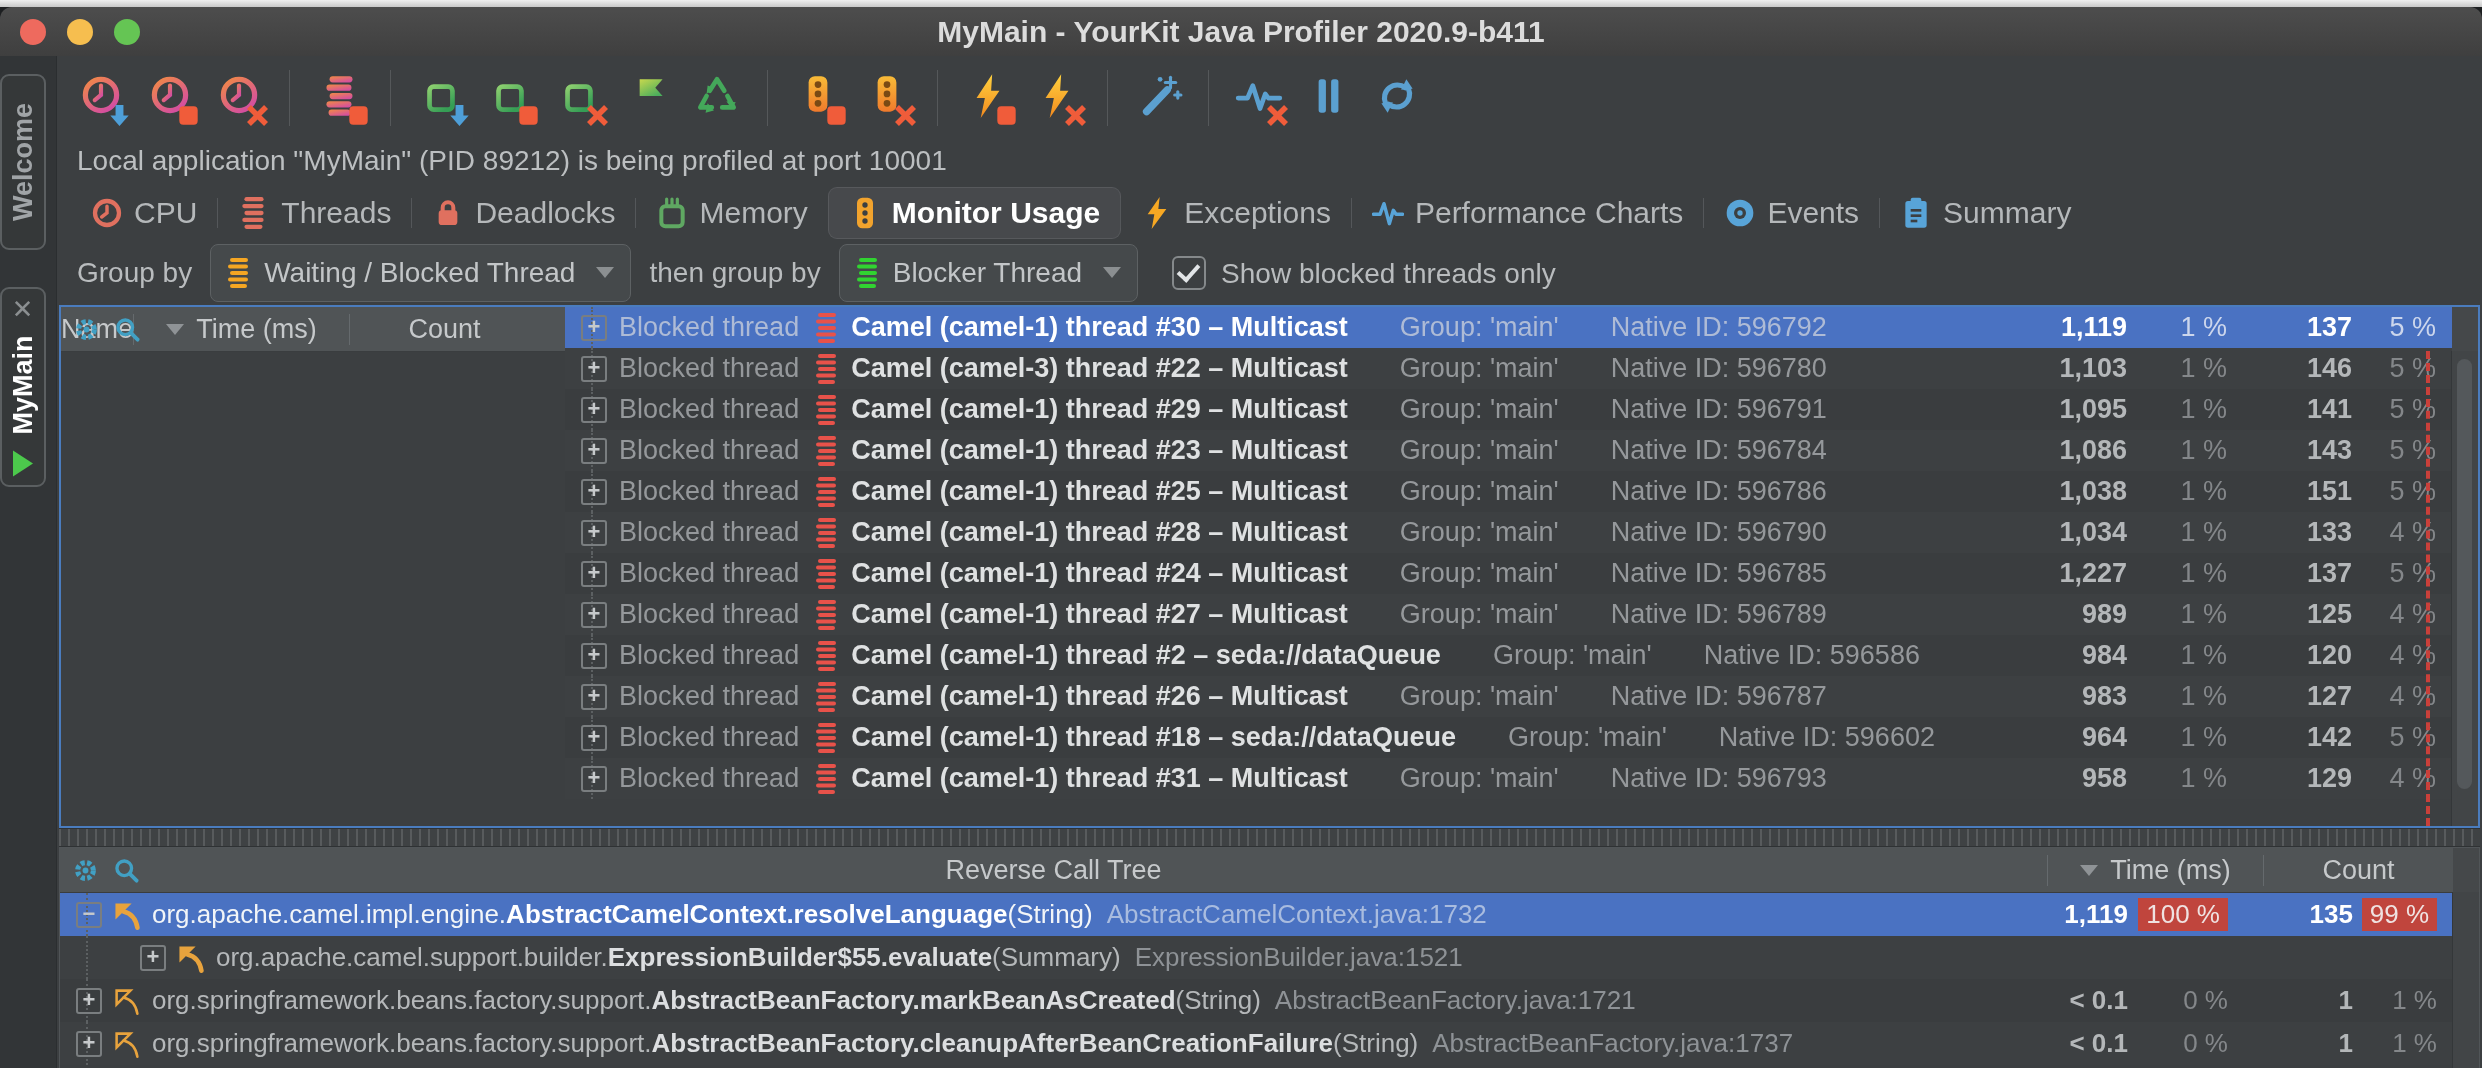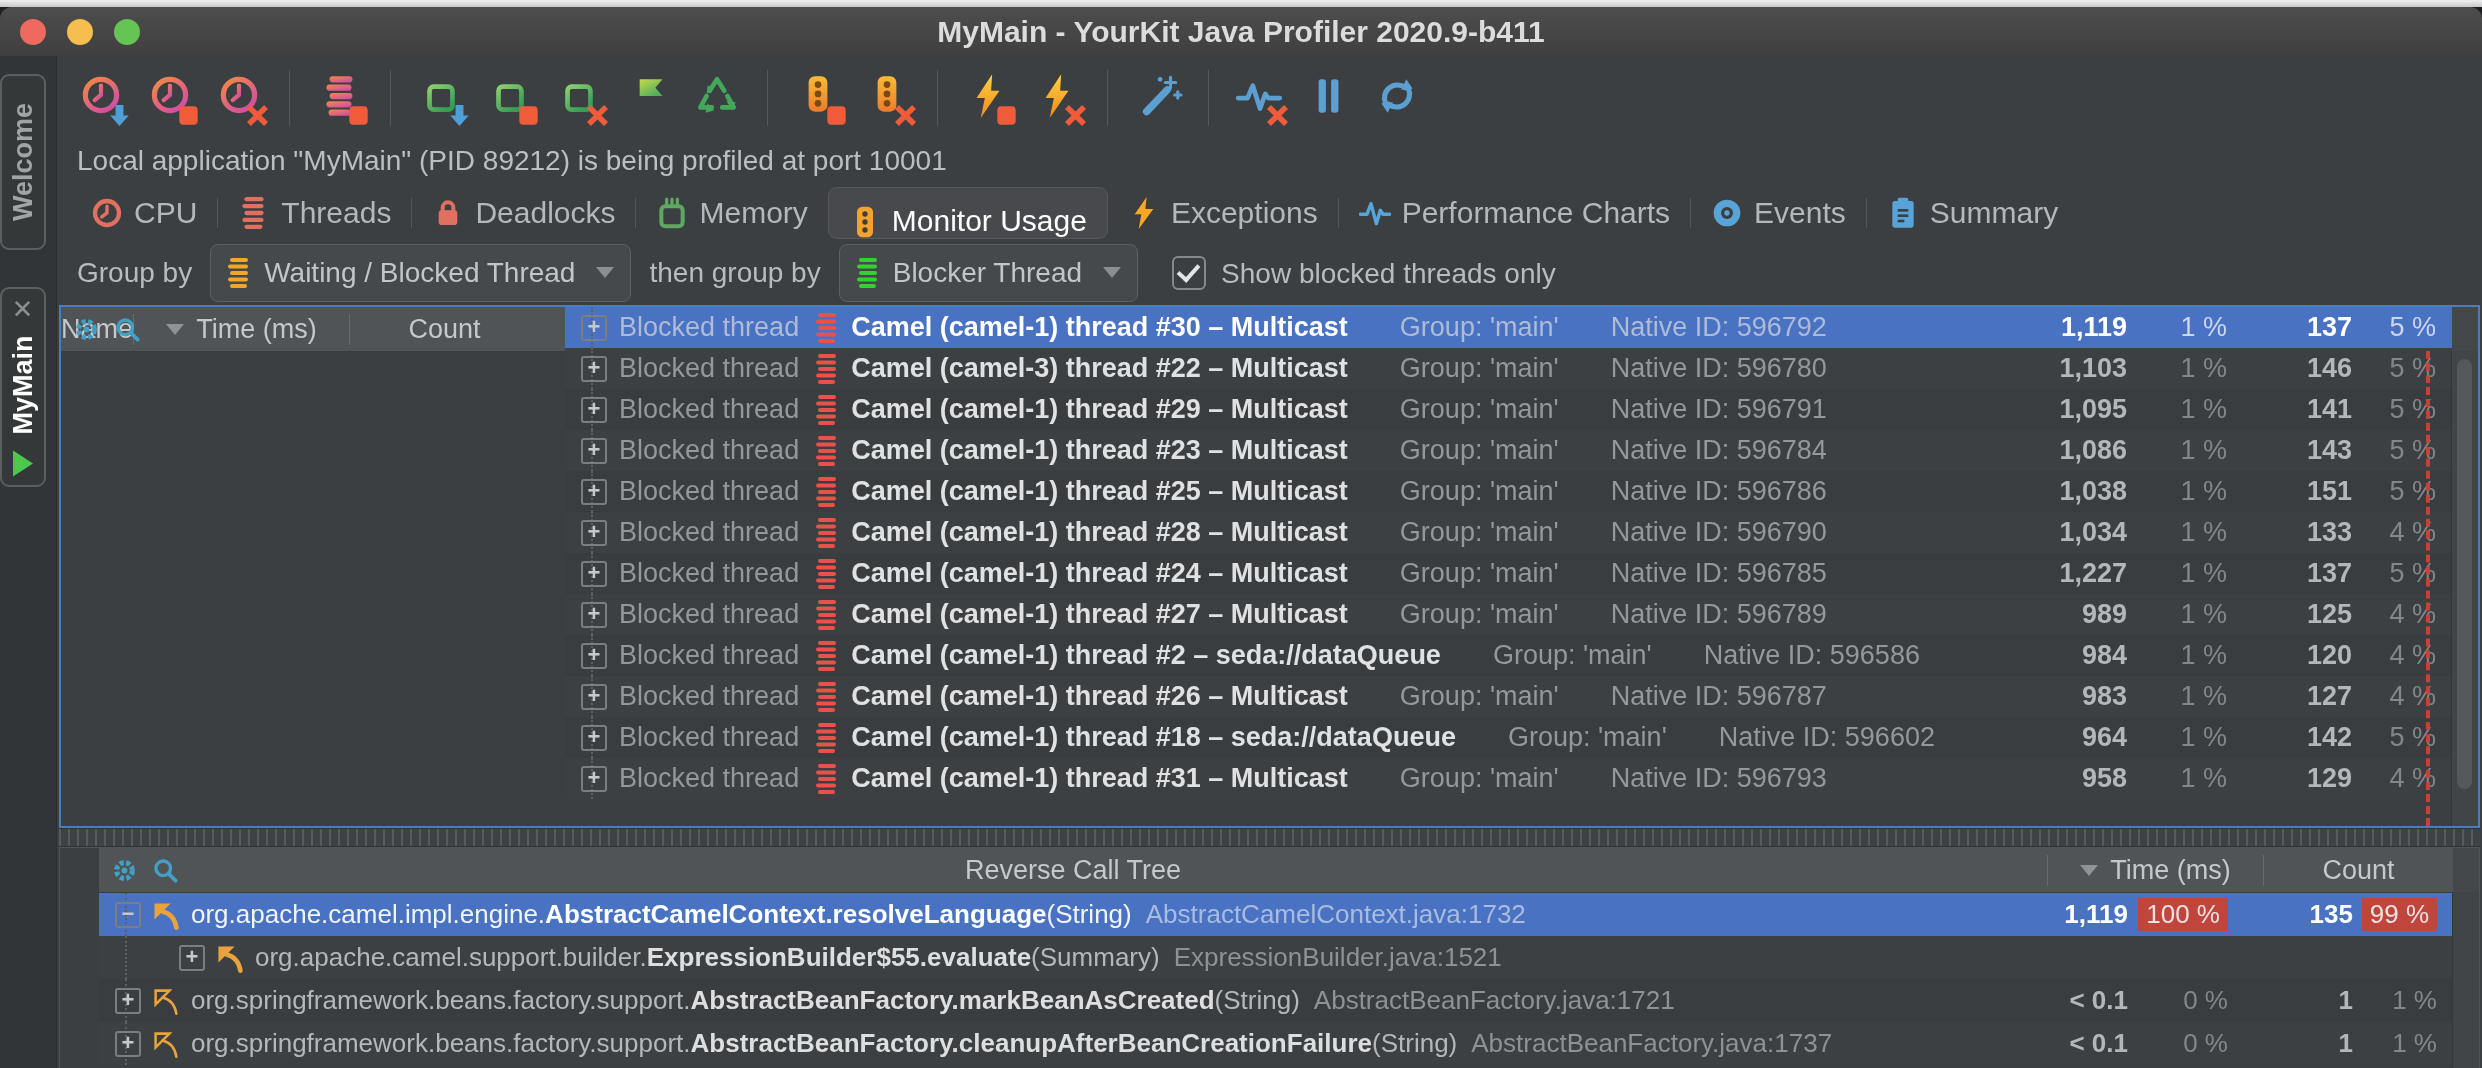--- a/index.html
+++ b/index.html
@@ -41,21 +41,21 @@
   .tb-ic{width:50px;height:50px;display:block;margin:2px auto 0;}
   .tb-ov{position:absolute;right:-1px;bottom:1px;width:21px;height:21px;}
   .tb-sep{width:1px;height:56px;background:#55585a;margin:0 9px;flex:none;}
   
   .statusline{height:45px;line-height:42px;padding-left:20px;color:#bcbfc1;
      font-size:28px;flex:none;}
   
   .tabbar{height:55px;display:flex;align-items:center;padding-left:14px;flex:none;}
   .tab{display:flex;align-items:center;gap:11px;padding:0 20px;height:50px;
      color:#b5b8ba;font-size:30px;white-space:nowrap;border-radius:8px;}
-  .tab.active{background:#47494c;box-shadow:0 0 0 1px #57595c;color:#ffffff;font-weight:normal;align-items:flex-end;}
+  .tab.active{background:#47494c;box-shadow:0 0 0 1px #57595c;color:#ffffff;font-weight:bold;}
   .tab-sep{width:1px;height:30px;background:#54575a;flex:none;}
   .tic{width:32px;height:32px;flex:none;}
   .i-clock{color:#e0705f}.i-stack{color:#e0705f}.i-lock{color:#e0705f}
   .i-chip{color:#5fa862}.i-traffic{color:#f2a32d}.i-bolt{color:#f7a823}
   .i-pulse{color:#58a4d8}.i-eye{color:#58a4d8}.i-clip{color:#58a4d8}
   
   .filterbar{height:65px;display:flex;align-items:center;padding-left:20px;gap:18px;
      color:#b9bcbe;font-size:28px;flex:none;}
   .dropdown{display:flex;align-items:center;gap:13px;height:48px;padding:4px 16px;
      background:#45494b;border:1px solid #5d6163;border-radius:8px;color:#c3c6c8;}
@@ -64,21 +64,21 @@
   .sic{width:24px;height:30px;flex:none;}
   .sic.orange{color:#f5a623}.sic.green{color:#31d331}.sic.red{color:#e8524a}
   .checkbox-wrap{display:flex;align-items:flex-end;gap:15px;margin-left:16px;}
   .cbox{width:30px;height:30px;border:2px solid #85898b;border-radius:6px;position:relative;}
   .cbox::after{content:'';position:absolute;left:8px;top:2px;width:9px;height:17px;
      border-right:4px solid #e2e5e7;border-bottom:4px solid #e2e5e7;transform:rotate(42deg);}
   
   .panel-top{flex:1;min-height:0;margin:0 2px;border:2px solid #4a7cbe;
      background:#3c3f41;position:relative;overflow:hidden;display:flex;flex-direction:row;}
   .panel-bottom{height:220px;margin:0 2px;border:1px solid #515558;border-bottom:none;
-     background:#3c3f41;position:relative;overflow:hidden;display:flex;flex-direction:column;flex:none;padding-left:39px;}
+     background:#3c3f41;position:relative;overflow:hidden;display:flex;flex-direction:column;flex:none;}
   .phead{height:44px;background:#505456;border-bottom:1px solid #3a3d3f;
      display:flex;align-items:center;position:relative;flex:none;
      color:#c6c9cb;font-size:27px;}
   .phead .hicons{position:absolute;left:12px;top:0;bottom:0;display:flex;align-items:center;gap:14px;}
   .hic{width:27px;height:27px;color:#41a0c4;}
   .hcell-name{flex:1;text-align:center;}
   .hcell-time,.hcell-count{display:flex;align-items:center;justify-content:center;flex:none;}
   .hcell-time{width:215px;border-left:1px solid #656a6d;}
   .hcell-count{width:189px;border-left:1px solid #656a6d;}
   .hcell-gut{width:26px;flex:none;}

